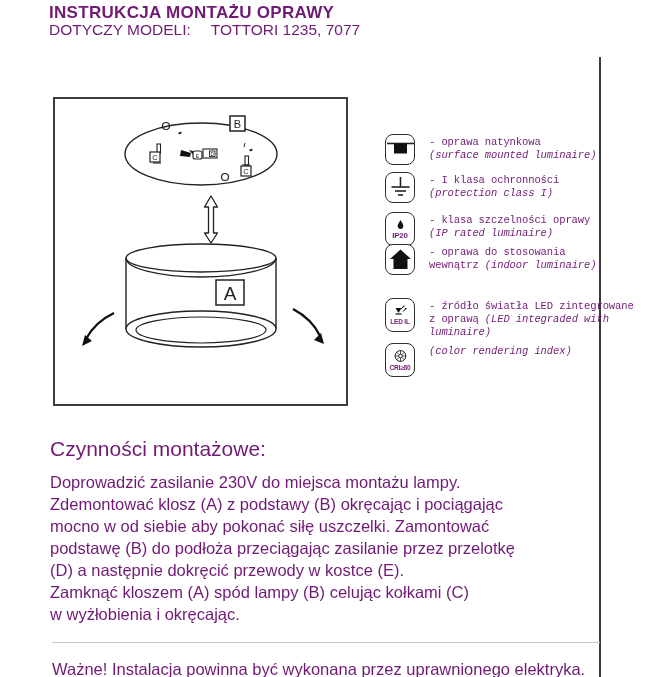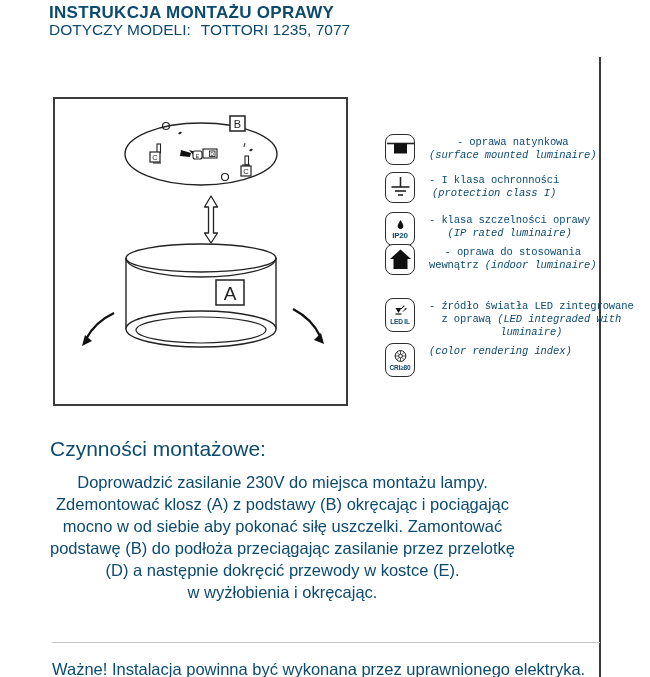--- a/index.html
+++ b/index.html
@@ -1,21 +1,21 @@
 <!DOCTYPE html>
 <html><head>
 <meta charset="utf-8">
 <style>
   html,body{margin:0;padding:0;background:#888;}
   .canvas{position:relative;width:650px;height:677px;background:#ffffff;overflow:hidden;
-          font-family:"Liberation Sans", sans-serif;color:#0c4a6e;text-align:center;}
+          font-family:"Liberation Sans", sans-serif;color:#701a75;}
   .abs{position:absolute;}
   .doc-title{left:49px;top:3px;font-size:17px;font-weight:bold;letter-spacing:.3px;white-space:nowrap;}
   .doc-subtitle{left:49px;top:21px;font-size:15.5px;white-space:nowrap;}
-  .doc-subtitle .models{margin-left:10px;}
+  .doc-subtitle .models{margin-left:20px;}
   .vrule{left:599px;top:57px;width:2px;height:620px;background:#3a3a3a;}
   .diagram-svg{left:53px;top:97px;}
   
   .legend-row{left:385px;display:flex;align-items:flex-start;}
   .icon-box{width:30px;height:31px;border:1.6px solid #2d2d2d;border-radius:8px;background:#fff;
             box-sizing:border-box;display:flex;flex-direction:column;align-items:center;justify-content:center;flex:0 0 auto;}
   .icon-box.tall{height:34px;}
   .badge8{font-size:8px;font-weight:bold;line-height:8px;letter-spacing:-.2px;margin-top:1px;}
   .badge6{font-size:6.5px;font-weight:bold;line-height:7px;letter-spacing:-.2px;margin-top:1px;}
   .legend-text{margin-left:14px;font-size:10.5px;line-height:13px;padding-top:2px;letter-spacing:-.1px;white-space:nowrap;font-family:Liberation Mono, monospace;}
@@ -183,19 +183,20 @@
     </div>
   </div>
 
   <div class="abs heading">Czynności montażowe:</div>
   <div class="abs instr">
     <div>Doprowadzić zasilanie 230V do miejsca montażu lampy.</div>
     <div>Zdemontować klosz (A) z podstawy (B) okręcając i pociągając</div>
     <div>mocno w od siebie aby pokonać siłę uszczelki. Zamontować</div>
     <div>podstawę (B) do podłoża przeciągając zasilanie przez przelotkę</div>
     <div>(D) a następnie dokręcić przewody w kostce (E).</div>
+    <div>Zamknąć kloszem (A) spód lampy (B) celując kołkami (C)</div>
     <div>w wyżłobienia i okręcając.</div>
   </div>
 
   <div class="abs divider"></div>
   <div class="abs warning">Ważne! Instalacja powinna być wykonana przez uprawnionego elektryka.</div>
 
 </div>
 
 </body></html>

